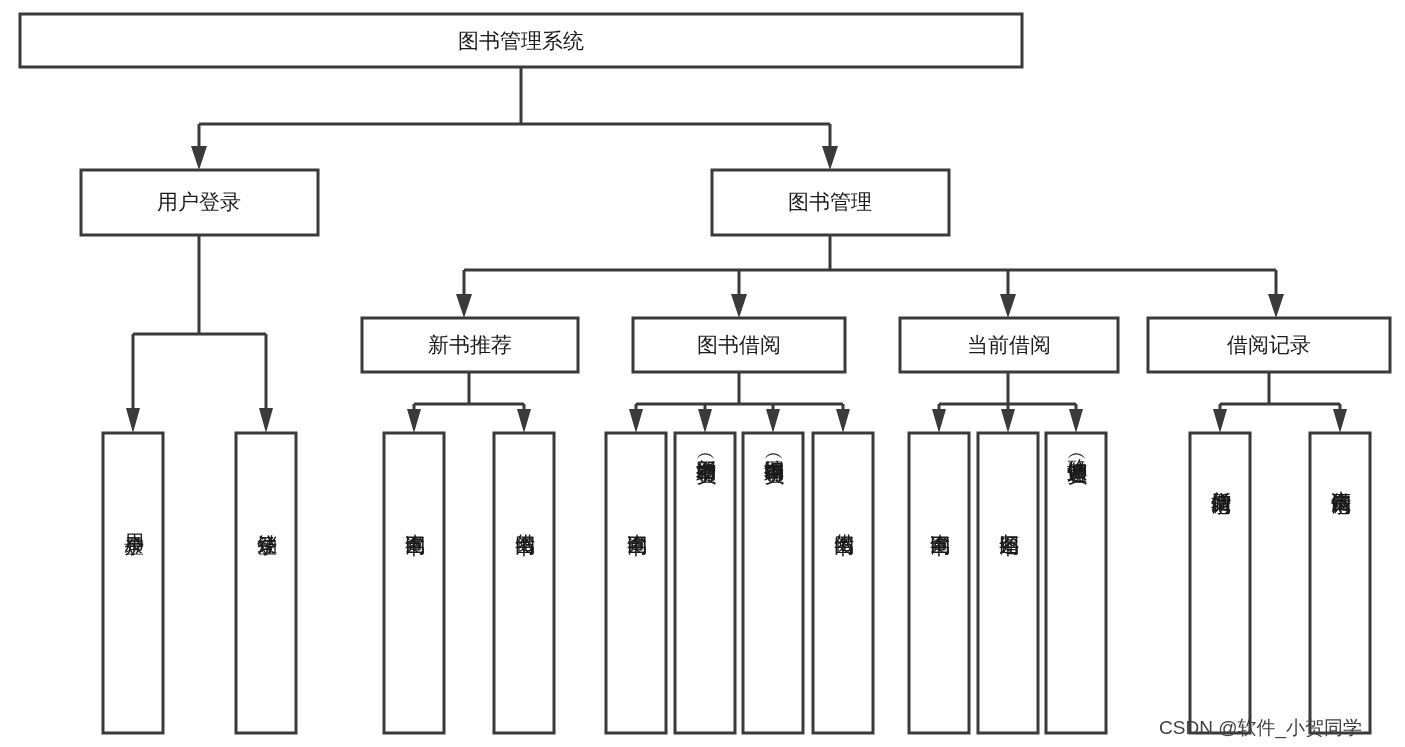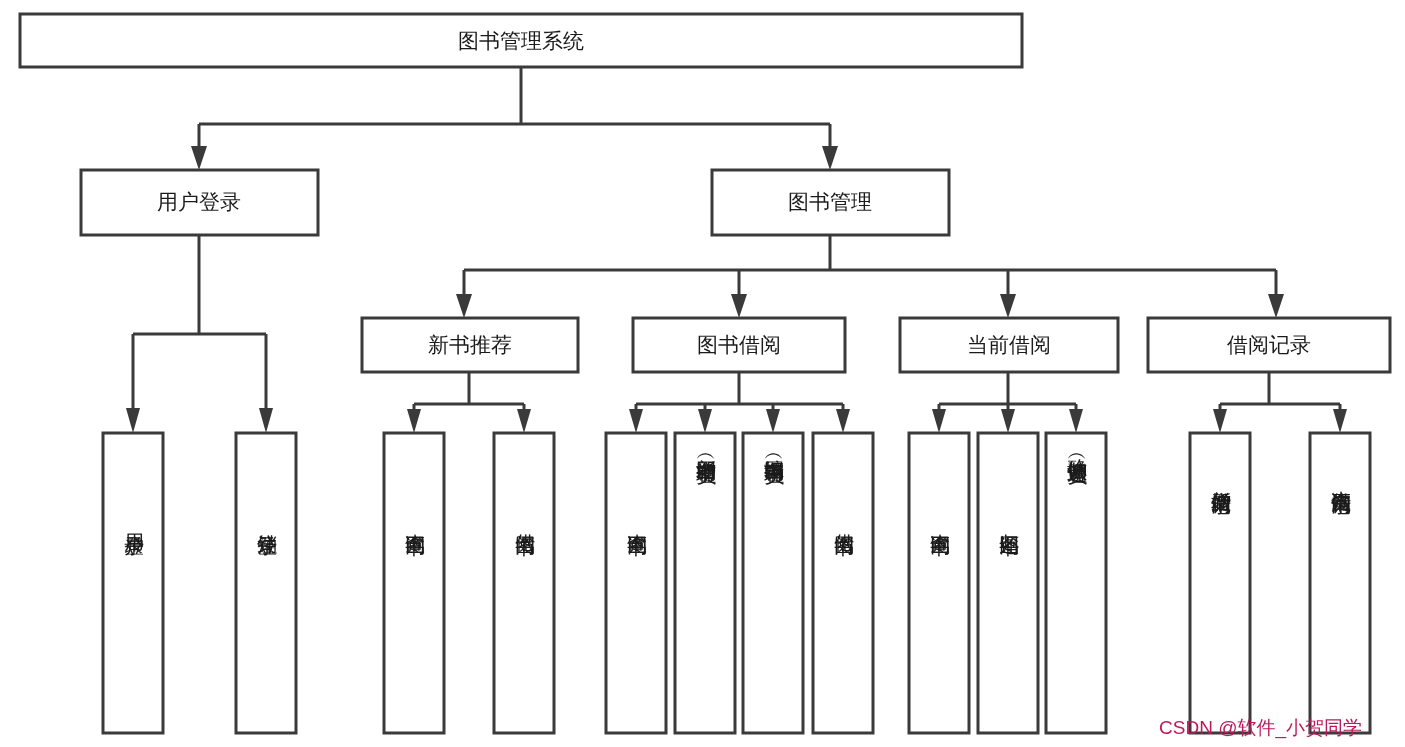--- a/index.html
+++ b/index.html
@@ -19,21 +19,21 @@
     text-anchor:middle;
     dominant-baseline:middle;
   }
   .label-h{font-size:21px;}
   .label-v{font-size:20px;writing-mode:vertical-rl;text-orientation:upright;letter-spacing:1px;}
   .watermark{
     position:absolute;
     right:12px;bottom:6px;
     font-family:"Liberation Sans","DejaVu Sans",sans-serif;
     font-size:19px;
-    color:#be185d;
+    color:#404040;
     white-space:nowrap;
     pointer-events:none;
   }
 </style>
 </head>
 <body>
 
 <div id="diagram-root">
 
   <svg id="tree" viewBox="0 0 1405 747">

